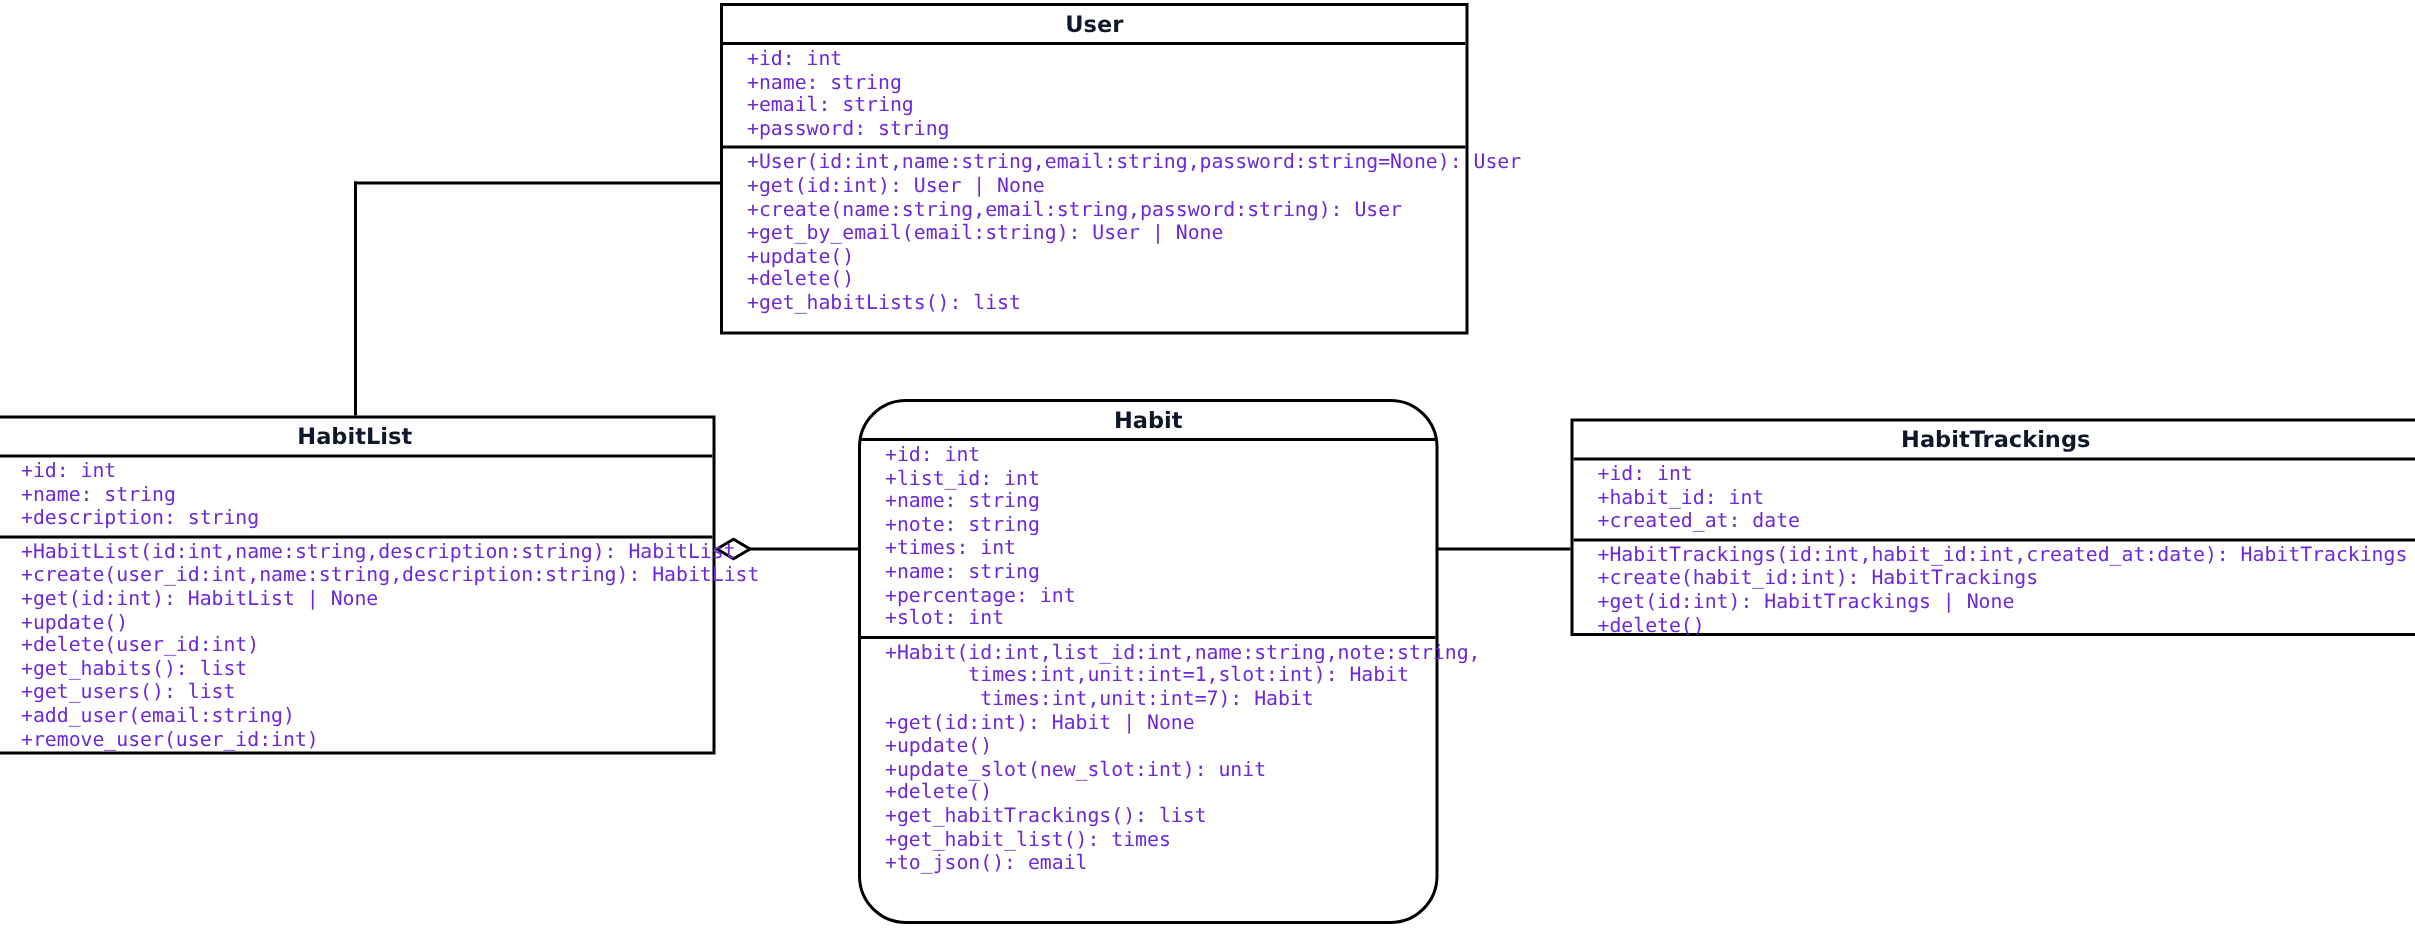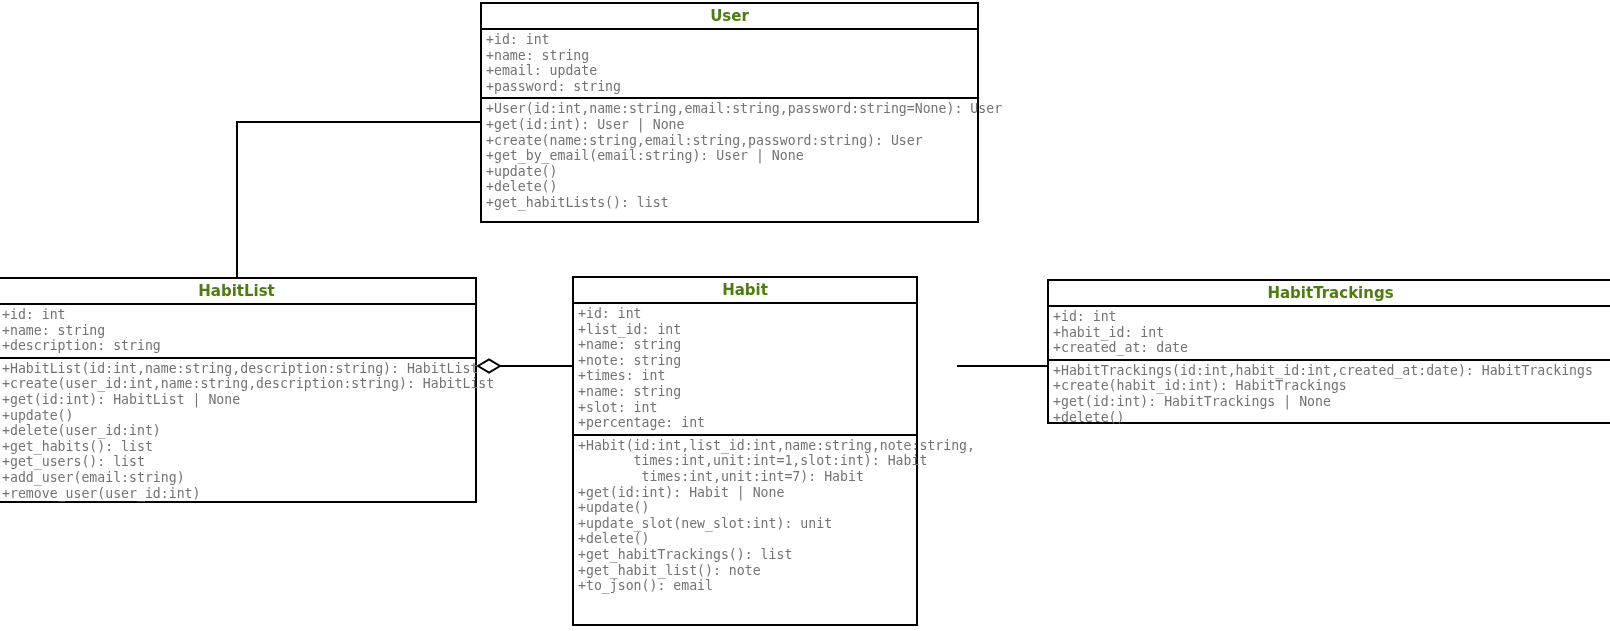--- a/index.html
+++ b/index.html
@@ -25,40 +25,40 @@
     overflow: visible;
   }
   .uml-title {
     box-sizing: border-box;
     height: 26px;
     line-height: 24px;
     text-align: center;
     font-family: "DejaVu Sans", sans-serif;
     font-weight: bold;
     font-size: 15px;
-    color: #4d7c0f;
+    color: #0f172a;
     border-bottom: 2px solid #000000;
     white-space: nowrap;
     overflow: hidden;
   }
   .uml-section {
     box-sizing: border-box;
     padding: 2px 0 3px 0;
     overflow: visible;
   }
   .uml-attrs {
     border-bottom: 2px solid #000000;
   }
   .uml-line {
     font-family: "DejaVu Sans Mono", monospace;
     font-size: 13.2px;
     line-height: 15.6px;
-    color: #737373;
+    color: #6d28d9;
     white-space: pre;
-    padding-left: 4px;
+    padding-left: 16px;
     height: 15.6px;
   }
 
   
   .edge {
     position: absolute;
     background: #000000;
   }
   .edge-h { height: 2px; }
   .edge-v { width: 2px; }
@@ -84,21 +84,21 @@
     </svg>
   </div>
 
   <div class="edge edge-h" style="left:957px; top:365px; width:92px;"></div>
 
   <div class="uml-class" style="left:480px; top:2px; width:499px; height:221px;">
     <div class="uml-title">User</div>
     <div class="uml-section uml-attrs">
       <div class="uml-line">+id: int</div>
       <div class="uml-line">+name: string</div>
-      <div class="uml-line">+email: update</div>
+      <div class="uml-line">+email: string</div>
       <div class="uml-line">+password: string</div>
     </div>
     <div class="uml-section">
       <div class="uml-line">+User(id:int,name:string,email:string,password:string=None): User</div>
       <div class="uml-line">+get(id:int): User | None</div>
       <div class="uml-line">+create(name:string,email:string,password:string): User</div>
       <div class="uml-line">+get_by_email(email:string): User | None</div>
       <div class="uml-line">+update()</div>
       <div class="uml-line">+delete()</div>
       <div class="uml-line">+get_habitLists(): list</div>
@@ -118,42 +118,42 @@
       <div class="uml-line">+get(id:int): HabitList | None</div>
       <div class="uml-line">+update()</div>
       <div class="uml-line">+delete(user_id:int)</div>
       <div class="uml-line">+get_habits(): list</div>
       <div class="uml-line">+get_users(): list</div>
       <div class="uml-line">+add_user(email:string)</div>
       <div class="uml-line">+remove_user(user_id:int)</div>
     </div>
   </div>
 
-  <div class="uml-class" style="left:572px; top:276px; width:346px; height:350px;">
+  <div class="uml-class" style="left:572px; top:266px; width:387px; height:350px;border-radius:32px;">
     <div class="uml-title">Habit</div>
     <div class="uml-section uml-attrs">
       <div class="uml-line">+id: int</div>
       <div class="uml-line">+list_id: int</div>
       <div class="uml-line">+name: string</div>
       <div class="uml-line">+note: string</div>
       <div class="uml-line">+times: int</div>
       <div class="uml-line">+name: string</div>
+      <div class="uml-line">+percentage: int</div>
       <div class="uml-line">+slot: int</div>
-      <div class="uml-line">+percentage: int</div>
     </div>
     <div class="uml-section">
       <div class="uml-line">+Habit(id:int,list_id:int,name:string,note:string,</div>
       <div class="uml-line">       times:int,unit:int=1,slot:int): Habit</div>
       <div class="uml-line">        times:int,unit:int=7): Habit</div>
       <div class="uml-line">+get(id:int): Habit | None</div>
       <div class="uml-line">+update()</div>
       <div class="uml-line">+update_slot(new_slot:int): unit</div>
       <div class="uml-line">+delete()</div>
       <div class="uml-line">+get_habitTrackings(): list</div>
-      <div class="uml-line">+get_habit_list(): note</div>
+      <div class="uml-line">+get_habit_list(): times</div>
       <div class="uml-line">+to_json(): email</div>
     </div>
   </div>
 
   <div class="uml-class" style="left:1047px; top:279px; width:567px; height:145px;">
     <div class="uml-title">HabitTrackings</div>
     <div class="uml-section uml-attrs">
       <div class="uml-line">+id: int</div>
       <div class="uml-line">+habit_id: int</div>
       <div class="uml-line">+created_at: date</div>

